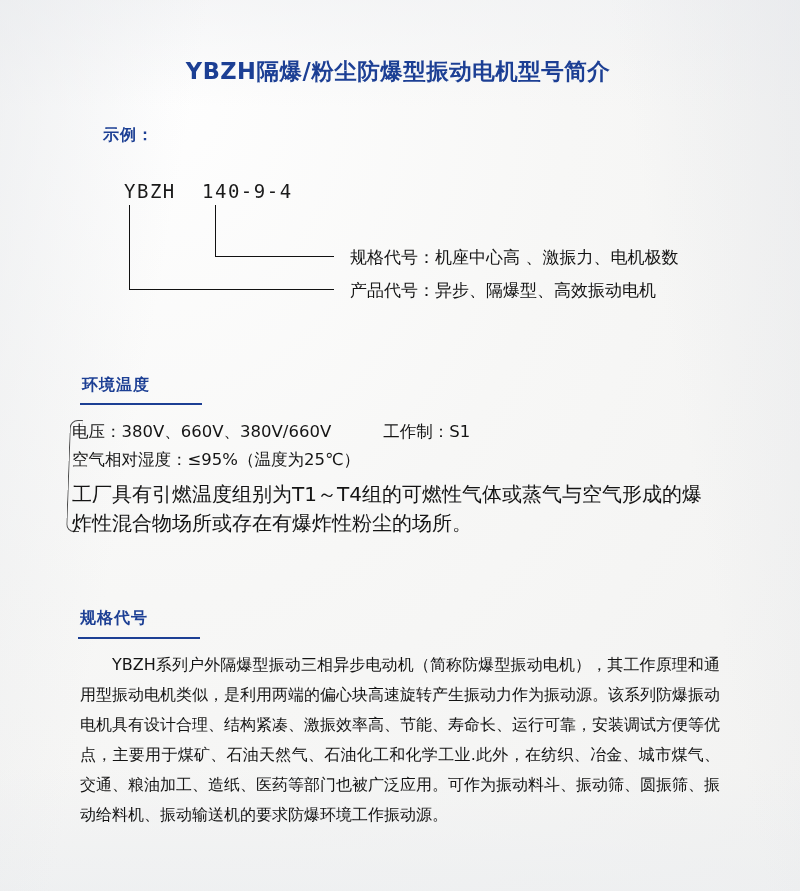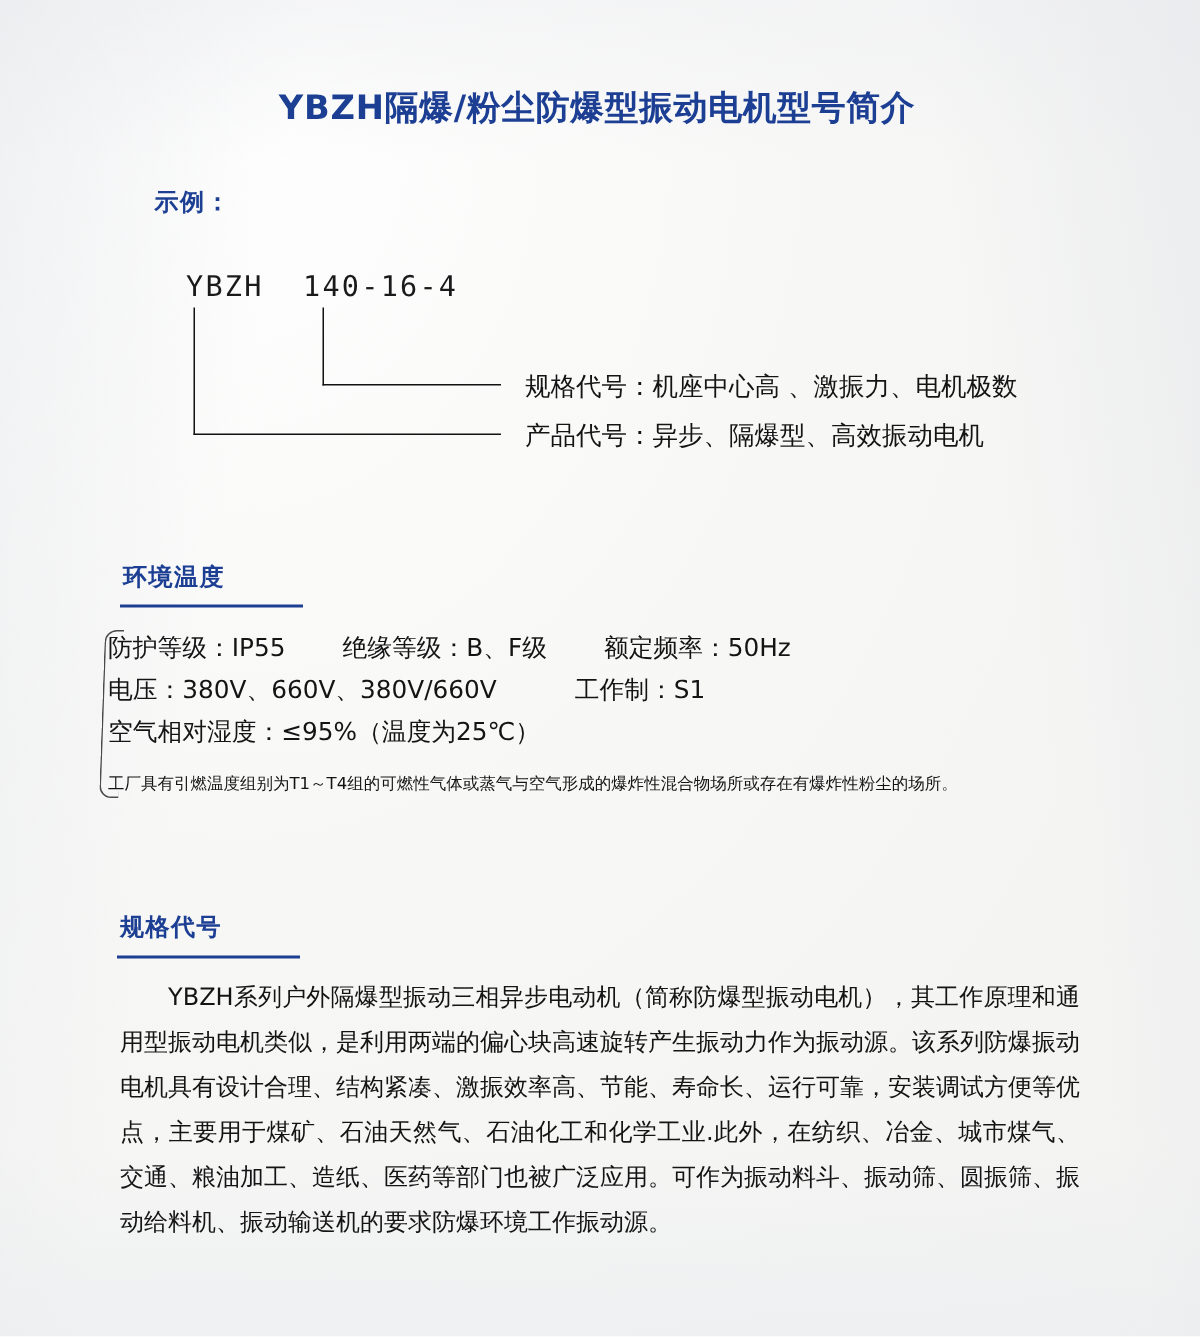--- a/index.html
+++ b/index.html
@@ -139,21 +139,21 @@
     color: #141414;
     line-height: 28px;
     white-space: nowrap;
     font-family: "DejaVu Sans", "Liberation Sans", sans-serif;
   }
   .cond-line .gap-a { display: inline-block; width: 26px; }
   .cond-line .gap-b { display: inline-block; width: 38px; }
   .cond-line .gap-c { display: inline-block; width: 52px; }
   .cond-para {
     margin-top: 6px;
-    font-size: 11px;
+    font-size: 20px;
     color: #141414;
     line-height: 29px;
     width: 640px;
     font-family: "DejaVu Sans", "Liberation Sans", sans-serif;
   }
 
   
   .intro {
     position: absolute;
     top: 650px;
@@ -171,38 +171,35 @@
 <body>
 
 <div class="page">
   <div class="paper-shade"></div>
 
   <div class="title">YBZH隔爆/粉尘防爆型振动电机型号简介</div>
 
   <div class="heading hd-example">示例：</div>
 
   <div class="code-main">YBZH</div>
-  <div class="code-suffix">140-16-4</div>
+  <div class="code-suffix">140-9-4</div>
 
   <div class="leader leader-v2"></div>
   <div class="leader leader-h2"></div>
   <div class="leader leader-v1"></div>
   <div class="leader leader-h1"></div>
 
   <div class="leader-label label-product">产品代号：异步、隔爆型、高效振动电机</div>
   <div class="leader-label label-spec">规格代号：机座中心高 、激振力、电机极数</div>
 
   <div class="heading hd-conditions">环境温度</div>
   <div class="hd-underline ul-conditions"></div>
 
   <div class="cond-brace"></div>
   <div class="cond-box">
-    <div class="cond-line">
-      <span>防护等级：IP55</span><span class="gap-b"></span><span>绝缘等级：B、F级</span><span class="gap-b"></span><span>额定频率：50Hz</span>
-    </div>
     <div class="cond-line">
       <span>电压：380V、660V、380V/660V</span><span class="gap-c"></span><span>工作制：S1</span>
     </div>
     <div class="cond-line">
       <span>空气相对湿度：≤95%（温度为25℃）</span>
     </div>
     <div class="cond-para">工厂具有引燃温度组别为T1～T4组的可燃性气体或蒸气与空气形成的爆炸性混合物场所或存在有爆炸性粉尘的场所。</div>
   </div>
 
   <div class="heading hd-product">规格代号</div>

